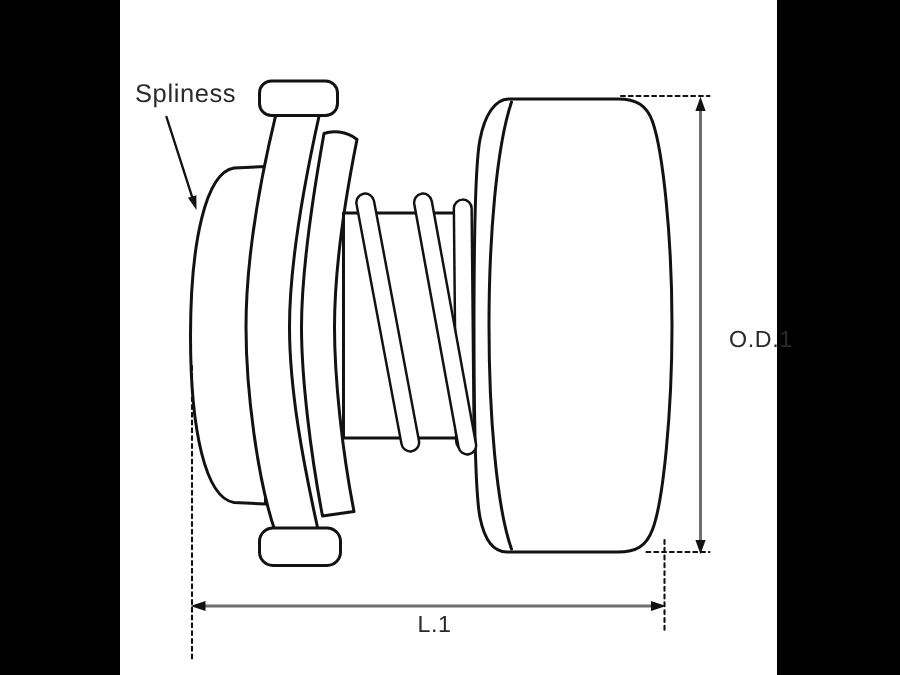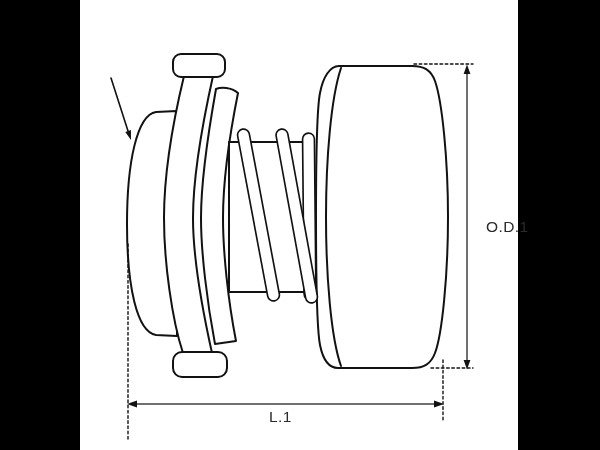--- a/index.html
+++ b/index.html
@@ -12,21 +12,21 @@
     position:absolute;left:80px;top:0;width:438px;height:450px;
     background:#fff;
   }
   #drawing{position:absolute;left:0;top:0;}
   .lbl{
     position:absolute;color:#2a2a2a;letter-spacing:.4px;white-space:nowrap;
     user-select:none;
   }
   #lbl-spliness{left:10px;top:53px;font-size:17px;}
   #lbl-od1{left:406px;top:218px;font-size:15.5px;}
-  #lbl-l1{left:189px;top:408px;width:32px;text-align:left;font-size:15.5px;}
+  #lbl-l1{left:189px;top:408px;width:32px;text-align:right;font-size:15.5px;}
 </style>
 </head>
 <body>
 
 <div id="stage">
   <div style="position:absolute;left:0;top:0;width:80px;height:450px;background:#000;"></div>
   <div style="position:absolute;left:518px;top:0;width:82px;height:450px;background:#000;"></div>
 
   <div id="canvas">
     <svg id="drawing" width="438" height="450" viewBox="0 0 438 450" fill="none" stroke-linecap="round" stroke-linejoin="round">
@@ -78,16 +78,17 @@
 
       <g>
         <path d="M48,244 V439" stroke="#121212" stroke-width="1.4" stroke-dasharray="2.6 2.6"></path>
         <path d="M363,360 V421" stroke="#121212" stroke-width="1.4" stroke-dasharray="2.6 2.6"></path>
         <line x1="56" y1="404" x2="355" y2="404" stroke="#6f6f6f" stroke-width="2"></line>
         <polygon points="47,404 57,400.6 57,407.4" fill="#121212" stroke="none"></polygon>
         <polygon points="364,404 354,400.6 354,407.4" fill="#121212" stroke="none"></polygon>
       </g>
     </svg>
 
+    <div id="lbl-spliness" class="lbl">Spliness</div>
     <div id="lbl-od1" class="lbl">O.D.1</div>
     <div id="lbl-l1" class="lbl">L.1</div>
   </div>
 </div>
 
 </body></html>

